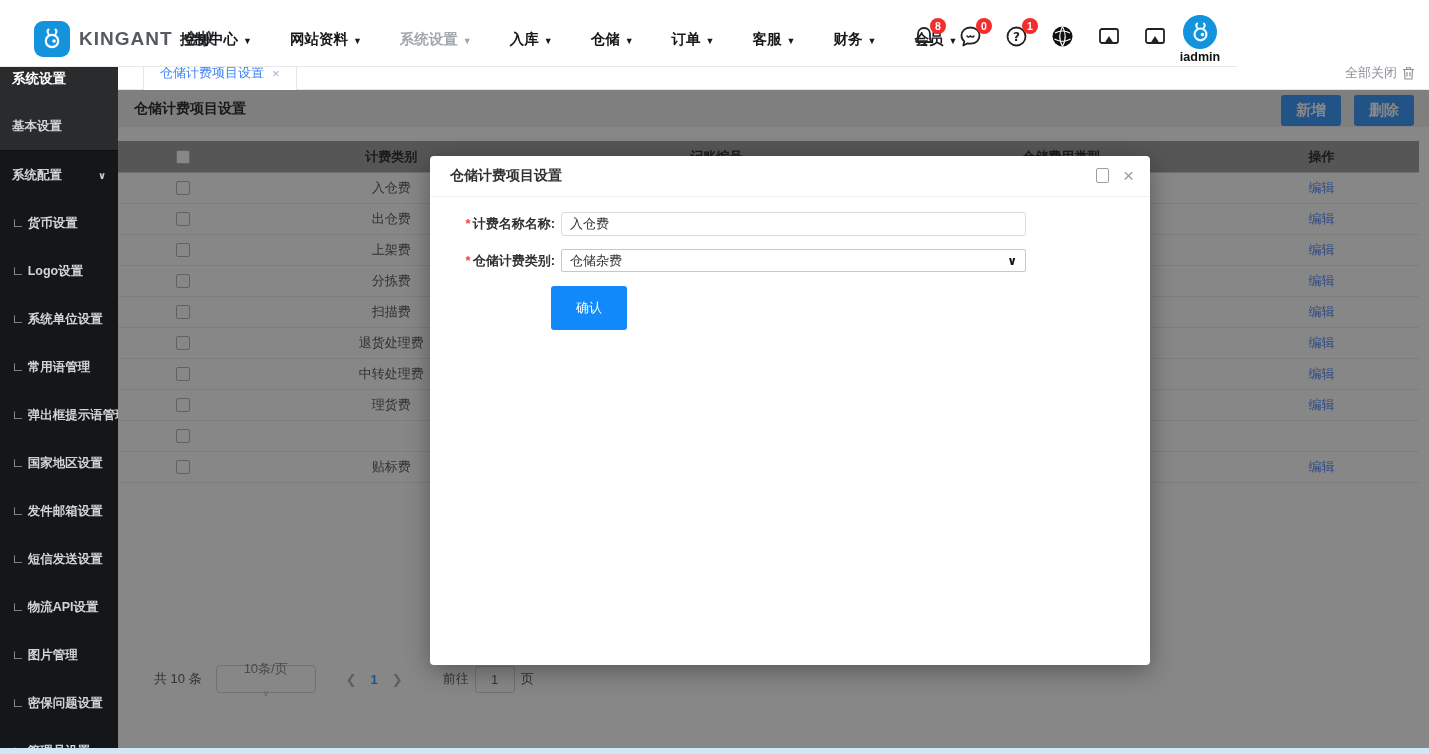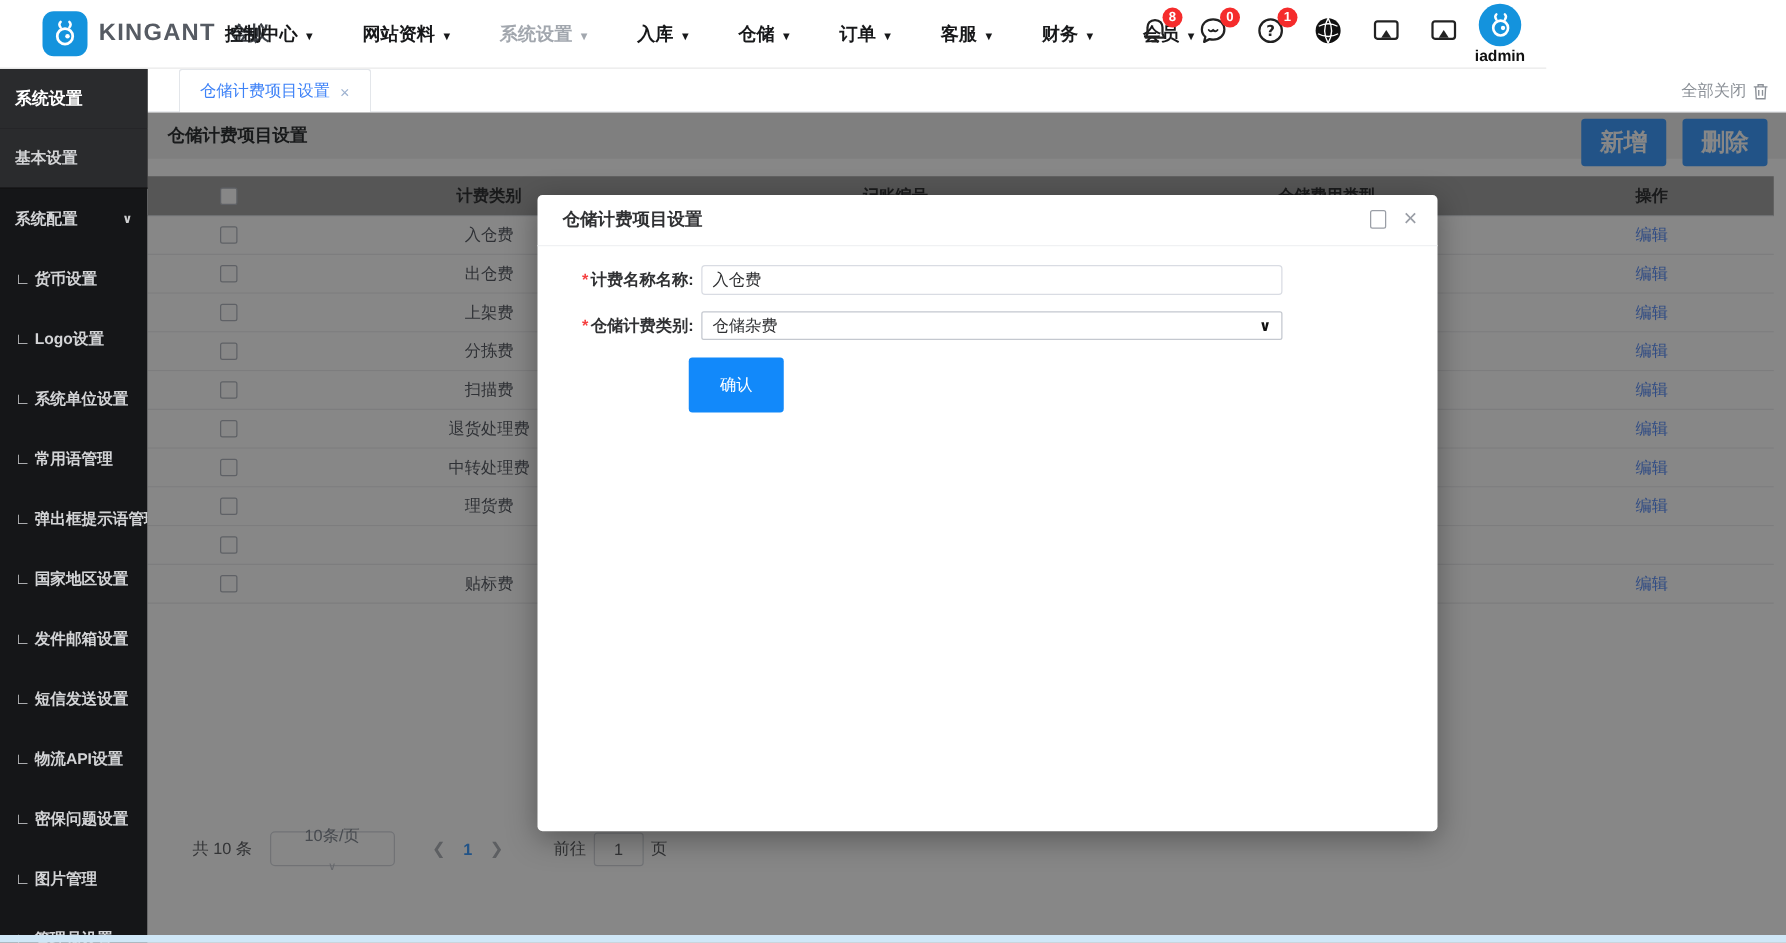--- a/index.html
+++ b/index.html
@@ -1,20 +1,20 @@
 <!DOCTYPE html>
 <html><head>
 <meta charset="utf-8">
 <style>
   * { margin:0; padding:0; box-sizing:border-box; }
   html,body { width:1429px; height:754px; overflow:hidden;
     font-family:"Liberation Sans","DejaVu Sans",sans-serif; background:#fff; }
 
   
-  .top-header { position:absolute; left:0; top:0; width:1237px; height:55px;
+  .top-header { position:absolute; left:0; top:12px; width:1237px; height:55px;
     background:#fff; border-bottom:1px solid #e9e9e9; z-index:50; }
   .logo-wrap { position:absolute; left:34px; top:9px; display:flex; align-items:center; gap:9px; }
   .logo-badge { width:36px; height:36px; border-radius:9px; background:#1493dd;
     display:flex; align-items:center; justify-content:center; }
   .brand-en { font-size:19px; font-weight:700; color:#565b63; letter-spacing:1px; }
   .brand-cn { font-size:16px; font-weight:700; color:#3c4046; margin-left:2px; }
 
   .top-nav { position:absolute; left:180px; top:0; height:55px; display:flex; align-items:center; gap:38px; }
   .nav-item { display:flex; align-items:center; gap:5px; font-size:14.5px; font-weight:700;
     color:#17181a; cursor:pointer; white-space:nowrap; }
@@ -50,21 +50,21 @@
     display:flex; align-items:center; gap:8px; font-size:13px; color:#3e82f7; cursor:pointer; }
   .tab-close { color:#9fb3d1; font-size:13px; cursor:pointer; }
   .close-all { position:absolute; right:14px; top:0; height:35px; display:flex; align-items:center;
     gap:5px; font-size:13px; color:#8b9097; cursor:pointer; }
 
   .content { position:absolute; left:0; top:35px; right:0; bottom:0; background:#fff; overflow:hidden; }
   .panel-titlebar { position:relative; height:37px; background:#f0f0f0;
     display:flex; align-items:center; padding:0 16px; }
   .panel-title { font-size:14px; font-weight:700; color:#2f3133; }
   .panel-actions { position:absolute; right:15px; top:5px; display:flex; gap:13px; }
-  .btn-blue { background:#409eff; color:#fff; border:none; font-size:19px; font-weight:700;
+  .btn-blue { background:#409eff; color:#fff; border:none; font-size:15px; font-weight:700;
     padding:6px 15px; border-radius:3px; cursor:pointer; font-family:inherit; }
 
   .grid { position:absolute; left:0; top:51px; right:10px; }
   .grid-row { display:flex; align-items:center; height:31px; border-bottom:1px solid #ececee; background:#fff; }
   .grid-row.ghead { height:32px; background:#a3a3a3; border-bottom:1px solid #d0d3d8; }
   .c1 { width:10%; display:flex; justify-content:center; }
   .c2 { width:22%; text-align:center; font-size:13px; color:#5a5e66; }
   .c3 { width:28%; text-align:center; font-size:13px; color:#5a5e66; }
   .c4 { width:25%; text-align:center; font-size:13px; color:#5a5e66; }
   .c5 { width:15%; text-align:center; font-size:13px; }
@@ -288,26 +288,26 @@
       <span>∟ 短信发送设置</span>
 
     </div>
 
     <div class="side-item">
       <span>∟ 物流API设置</span>
 
     </div>
 
     <div class="side-item">
+      <span>∟ 图片管理</span>
+
+    </div>
+
+    <div class="side-item">
       <span>∟ 密保问题设置</span>
-
-    </div>
-
-    <div class="side-item">
-      <span>∟ 图片管理</span>
 
     </div>
 
     <div class="side-item">
       <span>∟ 管理员设置</span>
 
     </div>
   </div>
 
 <div class="main">

